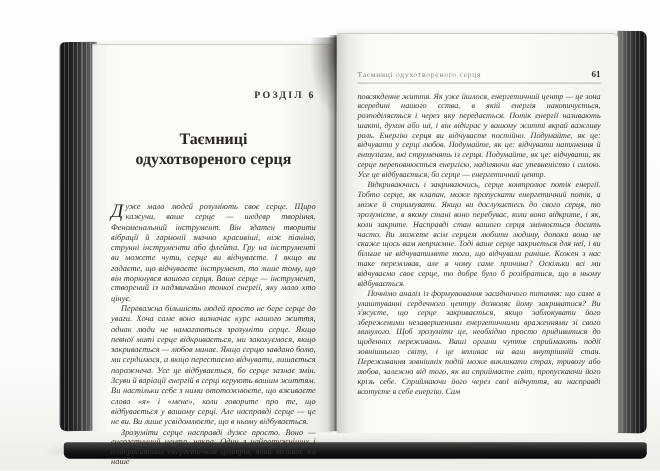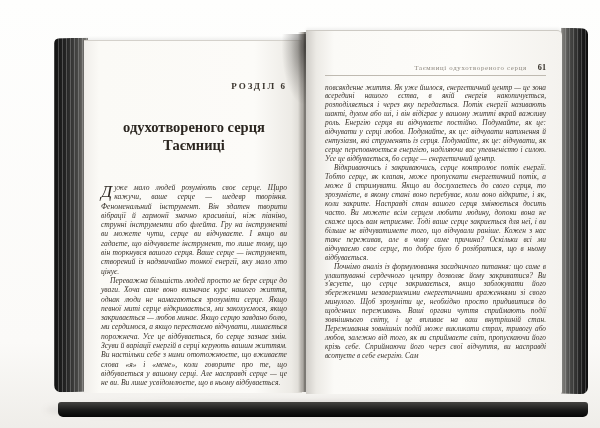--- a/index.html
+++ b/index.html
@@ -87,21 +87,21 @@
   .body-text p{margin:0;text-indent:9px;font-style:italic;}
   .body-text p.noindent{text-indent:0;}
   .dropcap{
     float:left;font-size:17.5px;line-height:16px;
     padding:0 2px 0 0;color:#2d2822;
   }
 
   
   .rp-inner{padding:14px 16px 0 19px;}
   .running-head{
-    display:flex;justify-content:flex-end;align-items:baseline;gap:11px;
+    display:flex;justify-content:space-between;align-items:baseline;gap:11px;
     font-size:6.8px;letter-spacing:0.7px;color:#8d877e;
     padding-top:18px;
   }
   .running-head .pg-num{
     font-size:8.2px;font-weight:700;color:#332e27;letter-spacing:0;
   }
   .head-rule{height:1px;background:#bfbab1;margin-top:2.5px;}
   .rp-body{margin-top:8px;}
   .rp-body .body-text{font-size:7.4px;line-height:8.95px;}
 </style>
@@ -113,28 +113,29 @@
 
   <div class="book">
     <div class="edge-left"></div>
     <div class="edge-right"></div>
     <div class="edge-bottom"></div>
 
     <div class="page page-left">
       <div class="lp-inner">
         <div class="chapter-label">РОЗДІЛ 6</div>
         <div class="book-title">
+          <span style="display:block;">Таємниці</span>
           <span style="display:block;">одухотвореного серця</span>
-          <span style="display:block;">Таємниці</span>
         </div>
         <div class="lp-body body-text">
           <p class="noindent">
             <span class="dropcap">Д</span><span>уже мало людей розуміють своє серце. Щиро кажучи, ваше серце — шедевр творіння. Феноменальний інструмент. Він здатен творити вібрації й гармонії значно красивіші, ніж піаніно, струнні інструменти або флейта. Гру на інструменті ви можете чути, серце ви відчуваєте. І якщо ви гадаєте, що відчуваєте інструмент, то лише тому, що він торкнувся вашого серця. Ваше серце — інструмент, створений із надзвичайно тонкої енергії, яку мало хто цінує.</span>
           </p>
           <p>Переважна більшість людей просто не бере серце до уваги. Хоча саме воно визначає курс нашого життя, однак люди не намагаються зрозуміти серце. Якщо певної миті серце відкривається, ми закохуємося, якщо закривається — любов минає. Якщо серцю завдано болю, ми сердимося, а якщо перестаємо відчувати, лишається порожнеча. Усе це відбувається, бо серце зазнає змін. Зсуви й варіації енергій в серці керують вашим життям. Ви настільки себе з ними ототожнюєте, що вживаєте слова «я» і «мене», коли говорите про те, що відбувається у вашому серці. Але насправді серце — це не ви. Ви лише усвідомлюєте, що в ньому відбувається.</p>
+          <p>Зрозуміти серце насправді дуже просто. Воно — енергетичний центр, чакра. Один з найпотужніших і найкрасивіших енергетичних центрів, який впливає на наше</p>
         </div>
       </div>
     </div>
 
     <div class="gutter"></div>
     <div class="gutter-top-shadow"></div>
 
     <div class="page page-right">
       <div class="rp-inner">
         <div class="running-head">

